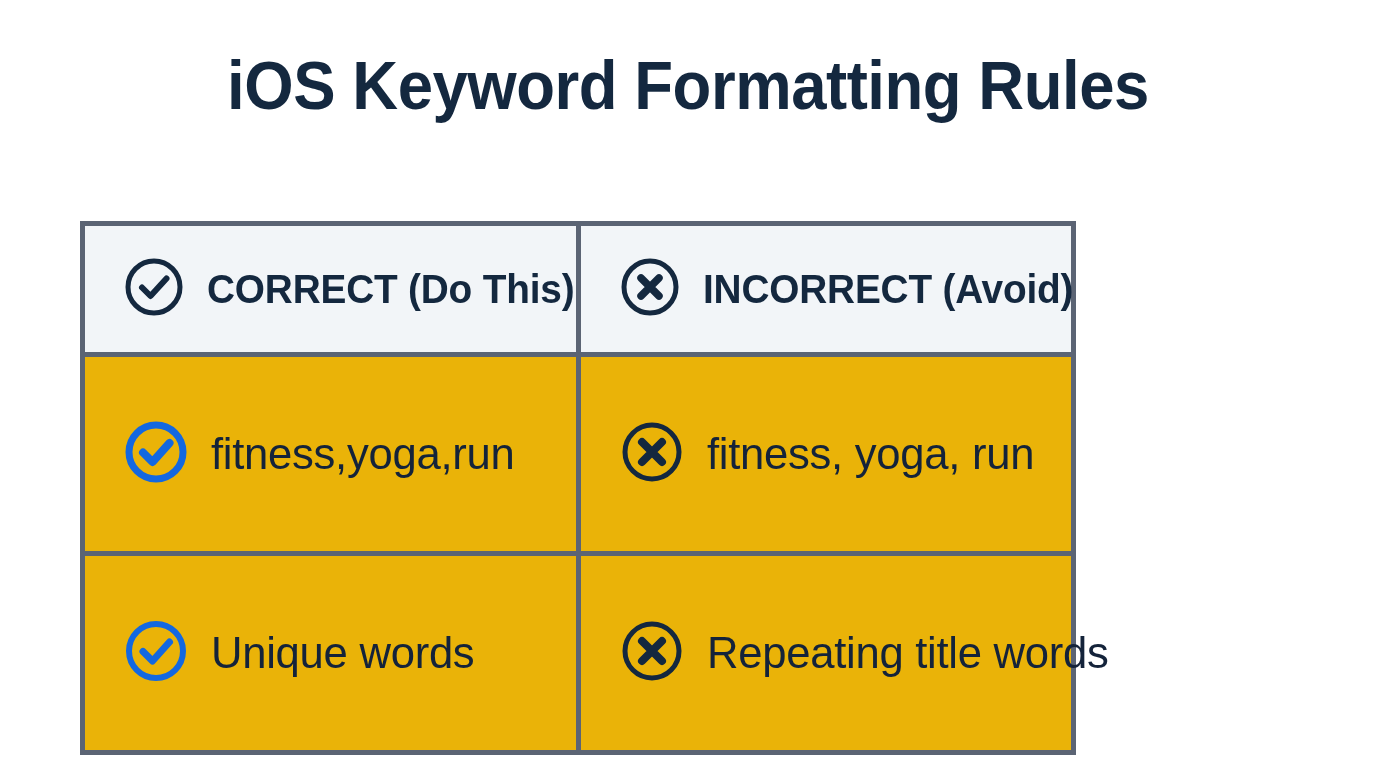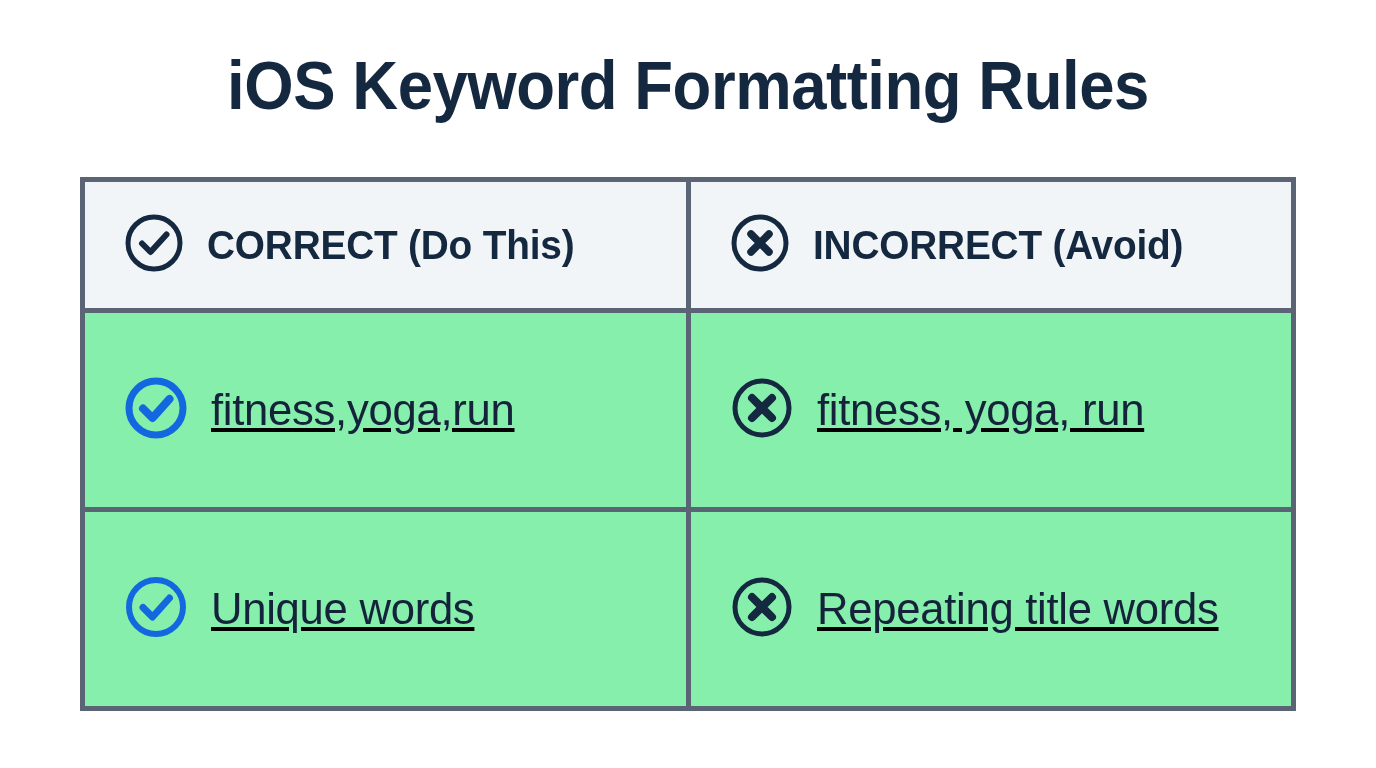--- a/index.html
+++ b/index.html
@@ -41,44 +41,44 @@
   
   .table-wrap {
     position: absolute;
     left: 80px;
     top: 177px;
     width: 1216px;
     height: 534px;
   }
 
   table.rules-table {
-    width: 1216px;
+    width: 996px;
     height: 534px;
     border-collapse: collapse;
     table-layout: fixed;
     background: #ffffff;
+    margin-top: 44px;
   }
 
   table.rules-table th,
   table.rules-table td {
     border: 5px solid #5b6474;
     padding: 0 0 0 38px;
     vertical-align: middle;
     text-align: left;
   }
 
   table.rules-table thead th {
     background: #f2f5f8;
     height: 126px;
   }
 
   table.rules-table tbody td {
-    background: #86efac;
+    background: #eab308;
     height: 136px;
-    text-decoration: underline;
   }
 
   .cell-inner {
     display: flex;
     align-items: center;
     gap: 22px;
   }
 
   .icon {
     flex: 0 0 auto;

